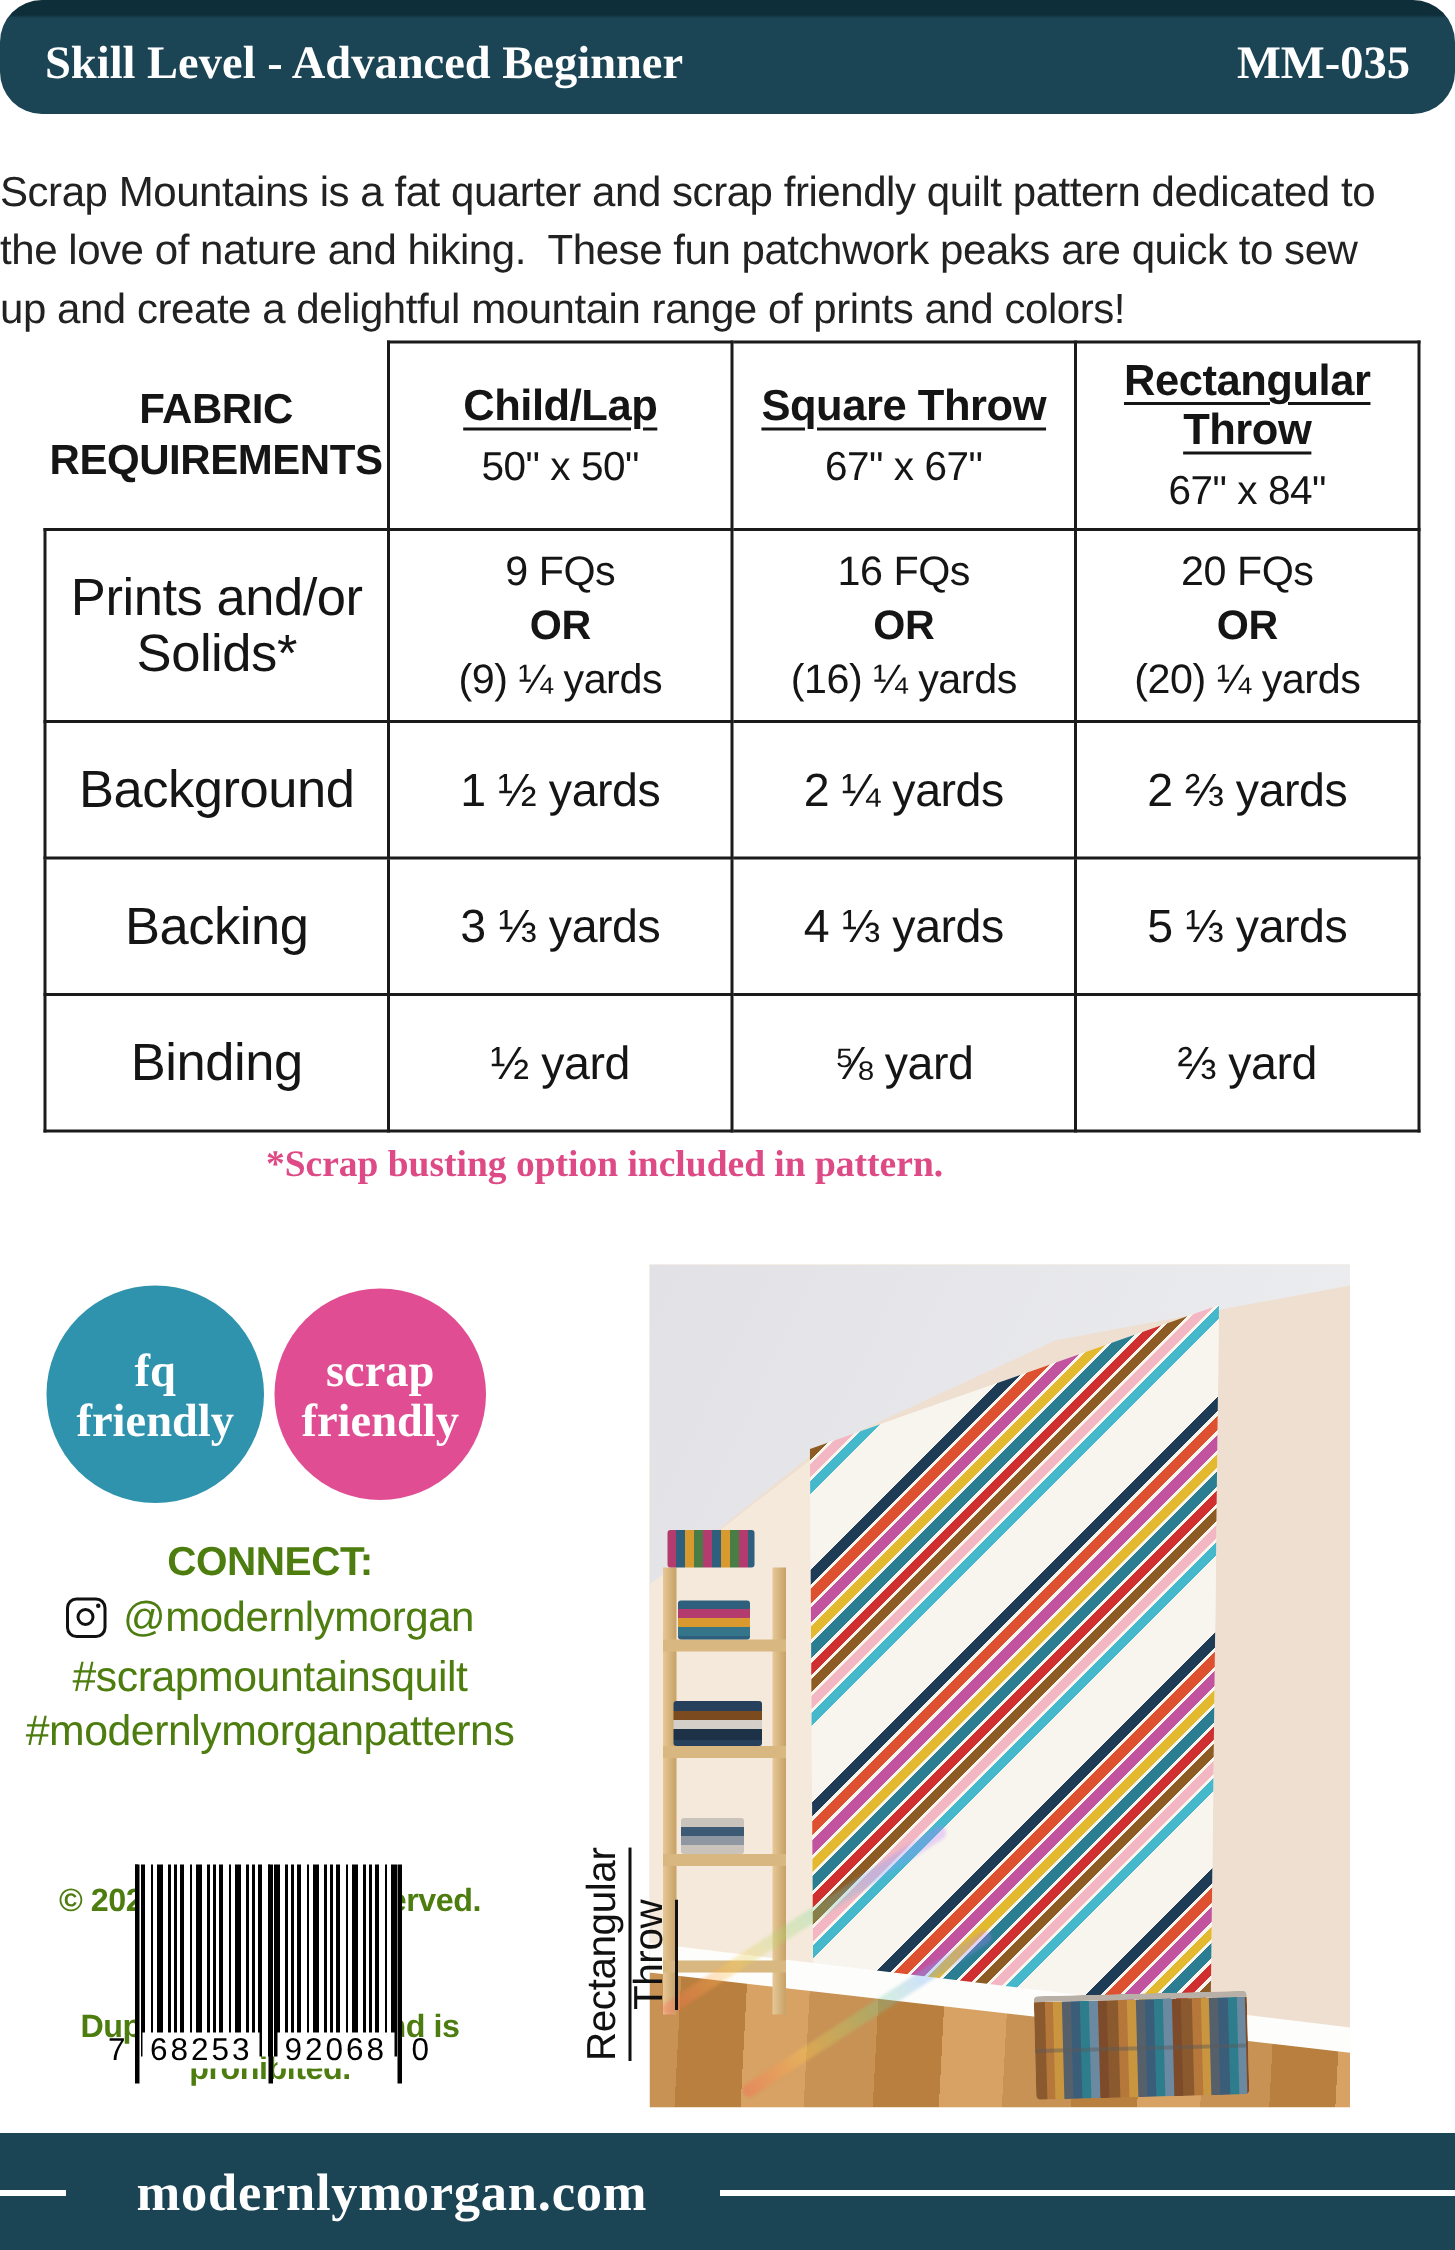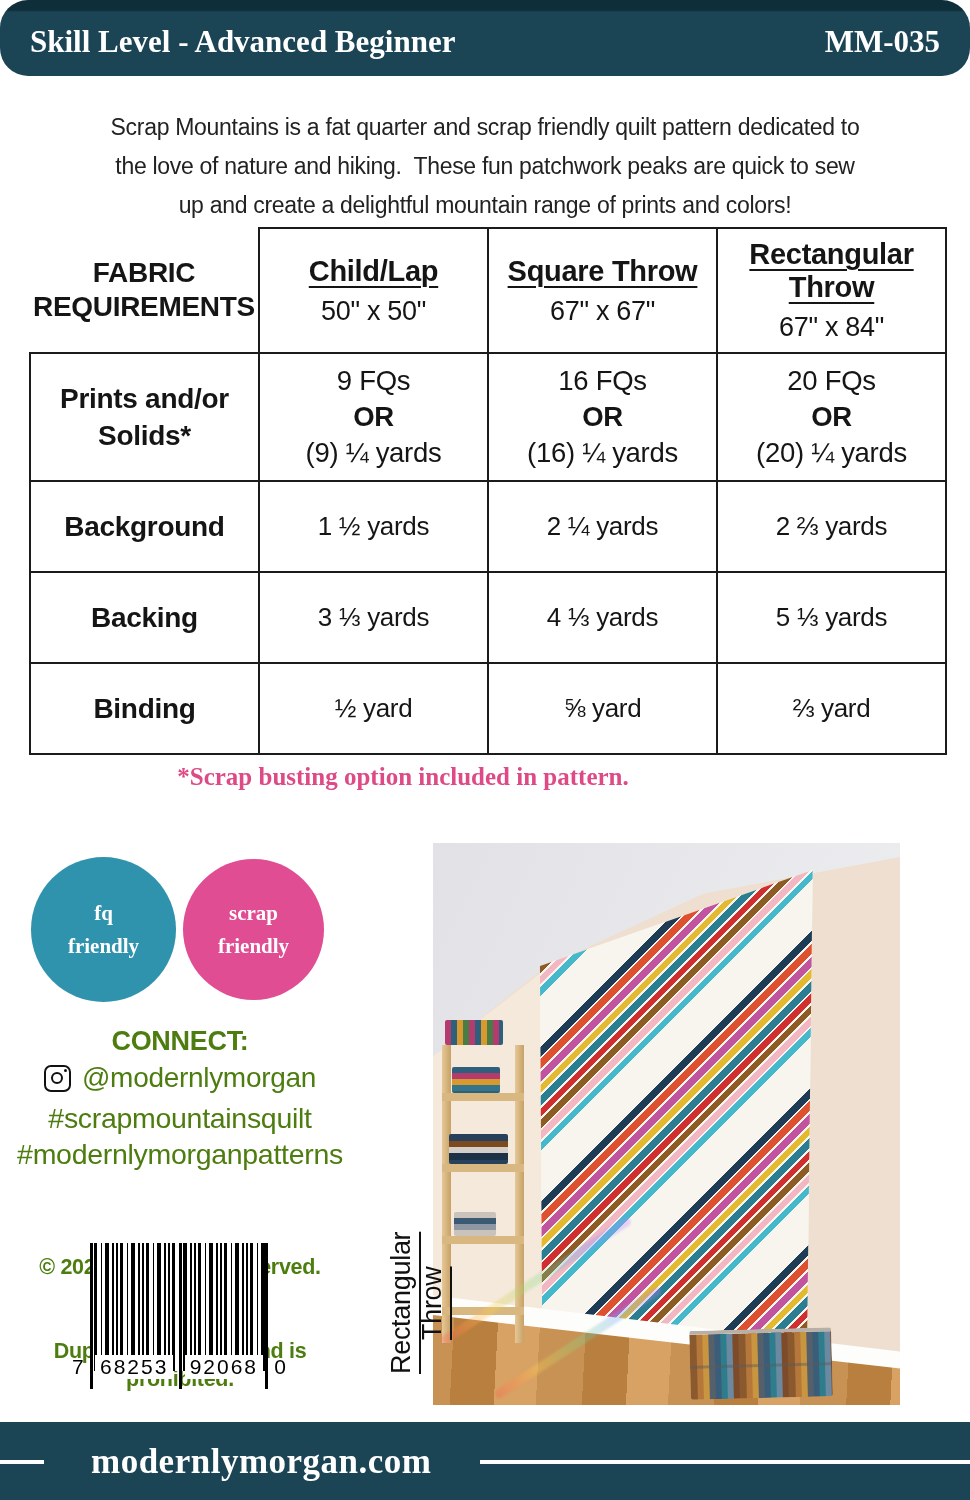--- a/index.html
+++ b/index.html
@@ -6,50 +6,50 @@
   .page{position:relative;width:970px;height:1500px;background:#ffffff;overflow:hidden;
         font-family:"Liberation Sans",sans-serif;color:#151515;}
 
   
   .banner-top{position:absolute;left:0;top:0;width:970px;height:76px;box-sizing:border-box;
     background:linear-gradient(180deg,#0e2e3a 0px,#0e2e3a 10px,#1b4454 12px,#1b4454 100%);
     display:flex;align-items:center;justify-content:space-between;padding:8px 30px 0 30px;
     font-family:"Liberation Serif",serif;font-weight:700;font-size:31px;color:#ffffff;border-radius:28px;}
 
   
-  .intro{position:absolute;left:0;top:108px;width:970px;text-align:center;
-    font-size:23px;line-height:39px;letter-spacing:-0.3px;color:#222222;}
+  .intro{position:absolute;left:0;top:108px;width:970px;text-align:left;
+    font-size:28px;line-height:39px;letter-spacing:-0.3px;color:#222222;}
   .intro div{white-space:pre;}
 
   
   table.fab{position:absolute;left:29px;top:227px;width:918px;border-collapse:collapse;table-layout:fixed;}
   table.fab td,table.fab th{border:2.5px solid #1b1b1b;text-align:center;vertical-align:middle;padding:0;}
   table.fab .no-border{border:none;}
   tr.hdr{height:125px;} tr.r-prints{height:128px;} tr.r-sm{height:91px;}
   .corner{font-size:28px;font-weight:700;line-height:34px;letter-spacing:-0.3px;}
   .corner span{display:block;}
   .col-name{font-size:29px;font-weight:600;letter-spacing:-0.3px;text-decoration:underline;
     text-decoration-thickness:2px;text-underline-offset:5px;display:block;}
   .col-size{font-size:27px;font-weight:400;display:block;margin-top:8px;letter-spacing:-0.3px;}
-  .row-label{font-size:28px;font-weight:700;letter-spacing:-0.3px;line-height:37px;}
-  .cell-val{font-size:26px;letter-spacing:-0.3px;margin-top:44px;}
+  .row-label{font-size:35px;font-weight:400;letter-spacing:-0.3px;line-height:37px;}
+  .cell-val{font-size:31px;letter-spacing:-0.3px;margin-top:44px;}
   .cell-3l span{display:block;font-size:27.5px;line-height:36px;letter-spacing:-0.3px;}
   .cell-3l .or{font-weight:700;}
 
   
   .note-pink{position:absolute;left:0;top:763px;width:806px;text-align:center;
     font-family:"Liberation Serif",serif;font-weight:700;font-size:25px;color:#de4a86;}
   .note-credit{position:absolute;left:0;top:796px;width:970px;text-align:center;
     font-family:"Liberation Serif",serif;font-weight:700;font-size:26px;color:#14304a;}
 
   
   .badge{position:absolute;border-radius:50%;display:flex;flex-direction:column;align-items:center;
     justify-content:center;text-align:center;color:#ffffff;font-family:"Liberation Serif",serif;
     font-weight:700;}
-  .badge span{display:block;line-height:33px;font-size:21px;}
+  .badge span{display:block;line-height:33px;font-size:31px;}
   .badge-fq{left:31px;top:857px;width:145px;height:145px;background:#3093ad;}
   .badge-scrap{left:183px;top:859px;width:141px;height:141px;background:#e04d92;}
 
   
   .connect{position:absolute;left:13px;top:1026px;width:334px;text-align:center;color:#4d7c0f;}
   .connect-heading{font-size:27px;font-weight:700;letter-spacing:-0.3px;margin-bottom:5px;}
   .ig-row{display:flex;align-items:center;justify-content:center;gap:11px;font-size:28px;
     letter-spacing:-0.3px;margin-bottom:6px;}
   .ig-icon{position:relative;width:23px;height:23px;border:2.5px solid #111;border-radius:7px;flex:0 0 auto;}
   .ig-icon::before{content:"";position:absolute;left:5px;top:5px;width:8px;height:8px;

